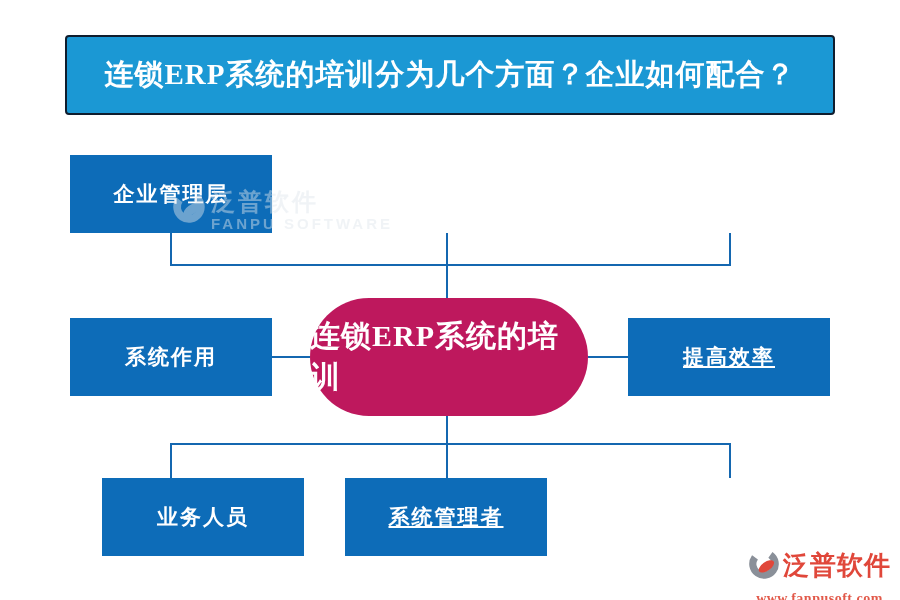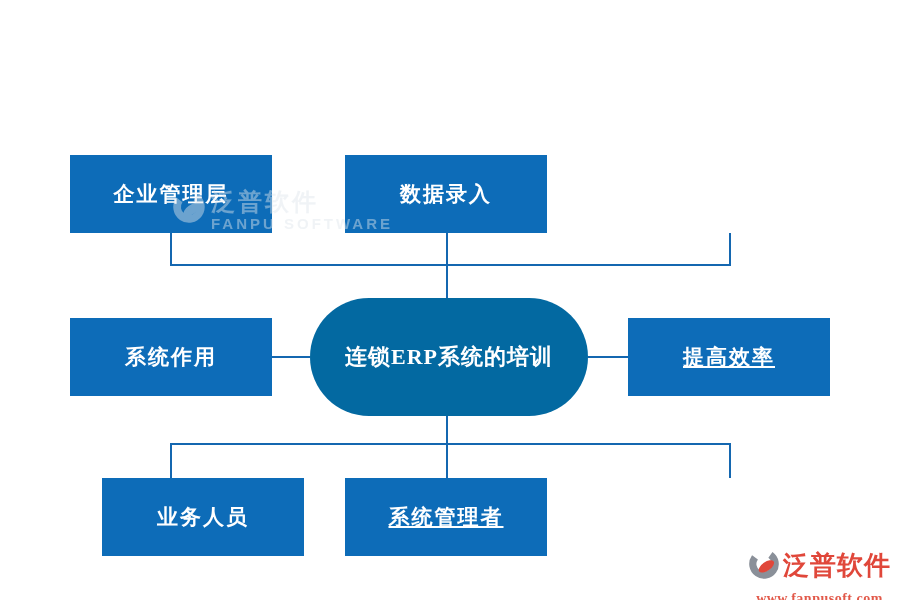--- a/index.html
+++ b/index.html
@@ -52,27 +52,27 @@
   .n-mid-r { left: 628px; top: 318px; text-decoration: underline; }
   .n-bot-1 { left: 62px;  top: 478px; margin-left: 40px; }
   .n-bot-2 { left: 345px; top: 478px; text-decoration: underline; }
   .n-bot-3 { left: 628px; top: 478px; }
 
   
   .center-pill {
     position: absolute;
     left: 310px; top: 298px;
     width: 278px; height: 118px;
-    background: #0369a1;
+    background: #be185d;
     border-radius: 59px;
     display: flex;
     align-items: center;
     justify-content: center;
     color: #ffffff;
-    font-size: 22px;
+    font-size: 30px;
     font-weight: bold;
     letter-spacing: 1px;
     z-index: 2;
   }
 
   
   .line { position: absolute; background: #1467b0; z-index: 1; }
   .t-v1 { left: 170px; top: 233px; width: 2px;   height: 33px; }
   .t-v2 { left: 446px; top: 233px; width: 2px;   height: 65px; }
   .t-v3 { left: 729px; top: 233px; width: 2px;   height: 33px; }
@@ -138,39 +138,39 @@
     text-align: center;
     margin-top: 7px;
     font-family: "Liberation Serif", "DejaVu Serif", serif;
   }
 </style>
 </head>
 <body>
 
 <div class="stage">
 
+  <div class="banner">
+    <span>连锁ERP系统的培训分为几个方面？企业如何配合？</span>
+  </div>
 
   <div class="line t-v1"></div>
   <div class="line t-v2"></div>
   <div class="line t-v3"></div>
   <div class="line t-h"></div>
   <div class="line m-hl"></div>
   <div class="line m-hr"></div>
   <div class="line b-v0"></div>
   <div class="line b-h"></div>
   <div class="line b-v1"></div>
   <div class="line b-v2"></div>
   <div class="line b-v3"></div>
 
   <div class="node n-top-1">
     <span>企业管理层</span>
   </div>
-  <div class="node n-top-2">
-    <span>数据录入</span>
-  </div>
 
   <div class="node n-mid-l">
     <span>系统作用</span>
   </div>
   <div class="node n-mid-r">
     <span>提高效率</span>
   </div>
 
   <div class="center-pill">
     <span>连锁ERP系统的培训</span>

